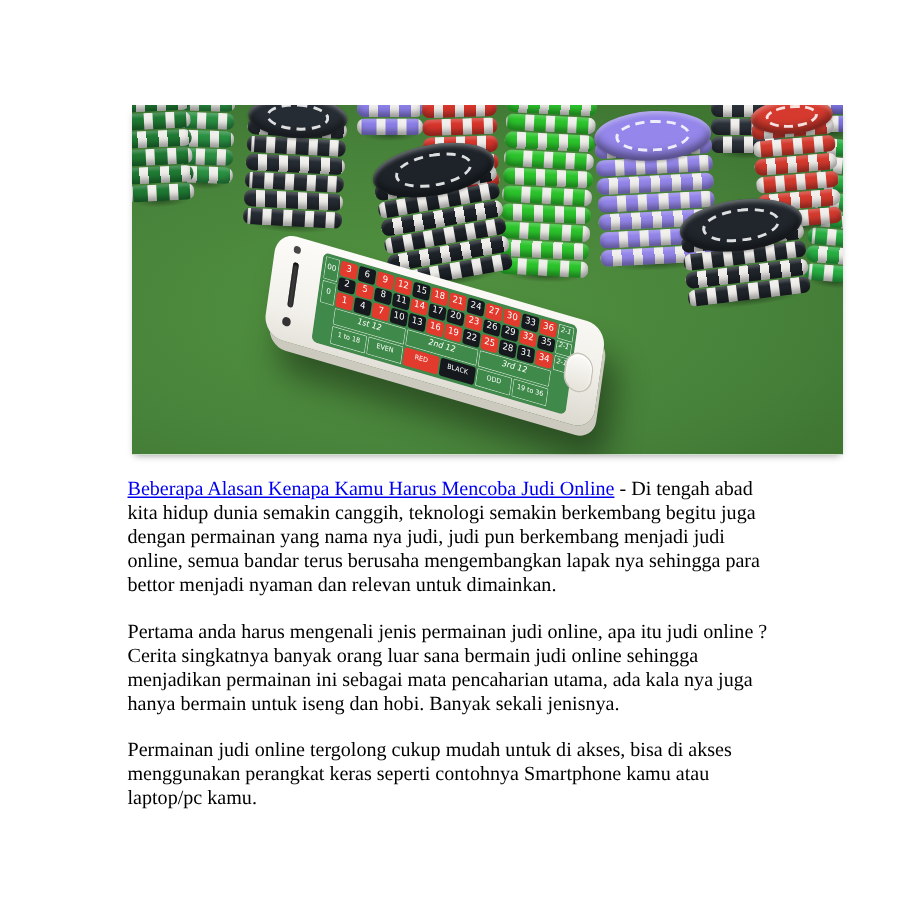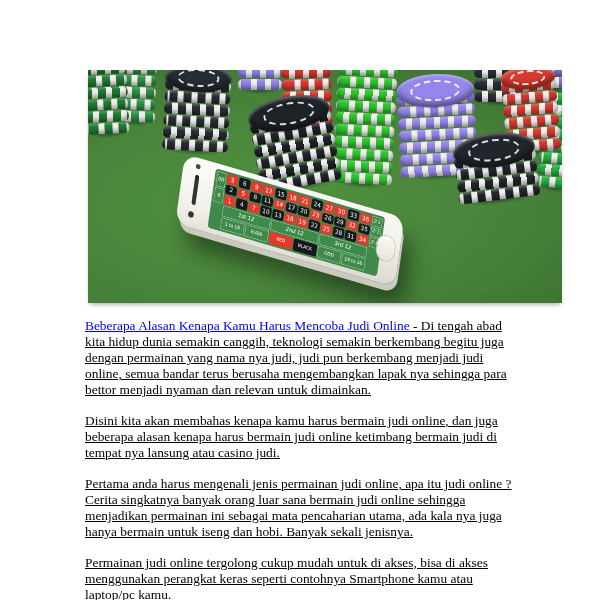--- a/index.html
+++ b/index.html
@@ -45,21 +45,21 @@
   .rnum{font-size:6px;border-radius:2px;}
   .rgreen{box-shadow:inset 0 0 0 0.5px rgba(255,255,255,.8);border-radius:1px;
         font-size:5.5px;font-style:italic;}
   .rtiny{font-size:4.5px;}
   .zeros{grid-column:1;grid-row:1/4;display:flex;flex-direction:column;gap:1px;}
   .zeros .rgreen{flex:1;font-style:normal;font-size:5px;}
 
   
   .content{position:absolute;left:85px;top:303px;width:427px;color:#000;
         font-size:13.4px;line-height:16px;}
-  .content p{margin:15px 0 0;text-decoration:underline;}
+  .content p{margin:15px 0 0;}
   a.article-link{text-decoration:underline;}
 </style>
 </head>
 <body>
 
 <div class="page">
 
   <figure class="photo">
     <div class="felt"></div>
 
@@ -233,18 +233,17 @@
             <div class="rcell rgreen rtiny" style="grid-area: 5 / 10 / auto / span 2; font-style: normal;">ODD</div>
             <div class="rcell rgreen rtiny" style="grid-area: 5 / 12 / auto / span 2; font-style: normal;">19 to 36</div>
           </div>
       </div>
       <span class="home"></span>
     </div>
   </figure>
 
   <div class="content">
     <p><a href="#" class="article-link" style="color: rgb(0, 0, 238);">Beberapa Alasan Kenapa Kamu Harus Mencoba Judi Online</a><span> - Di tengah abad kita hidup dunia semakin canggih, teknologi semakin berkembang begitu juga dengan permainan yang nama nya judi, judi pun berkembang menjadi judi online, semua bandar terus berusaha mengembangkan lapak nya sehingga para bettor menjadi nyaman dan relevan untuk dimainkan.</span></p>
-    <p>Disini kita akan membahas kenapa kamu harus bermain judi online, dan juga beberapa alasan kenapa harus bermain judi online ketimbang bermain judi di tempat nya lansung atau casino judi.</p>
     <p>Pertama anda harus mengenali jenis permainan judi online, apa itu judi online ? Cerita singkatnya banyak orang luar sana bermain judi online sehingga menjadikan permainan ini sebagai mata pencaharian utama, ada kala nya juga hanya bermain untuk iseng dan hobi. Banyak sekali jenisnya.</p>
     <p>Permainan judi online tergolong cukup mudah untuk di akses, bisa di akses menggunakan perangkat keras seperti contohnya Smartphone kamu atau laptop/pc kamu.</p>
   </div>
 
 </div>
 
 </body></html>

